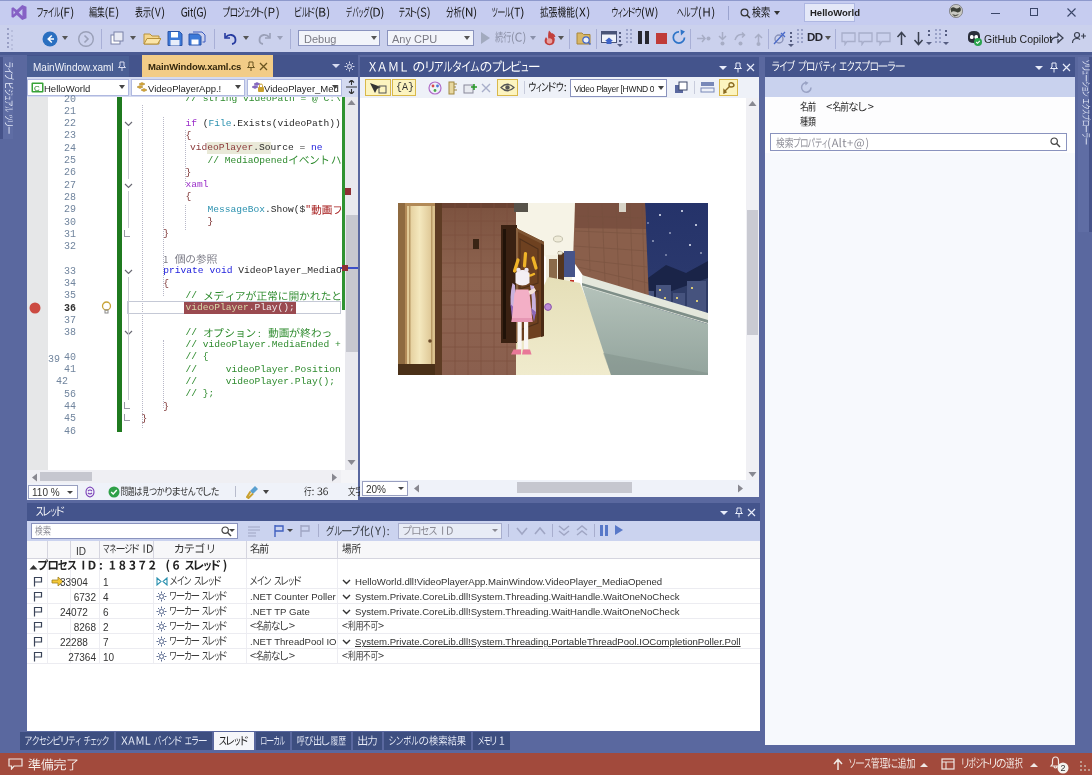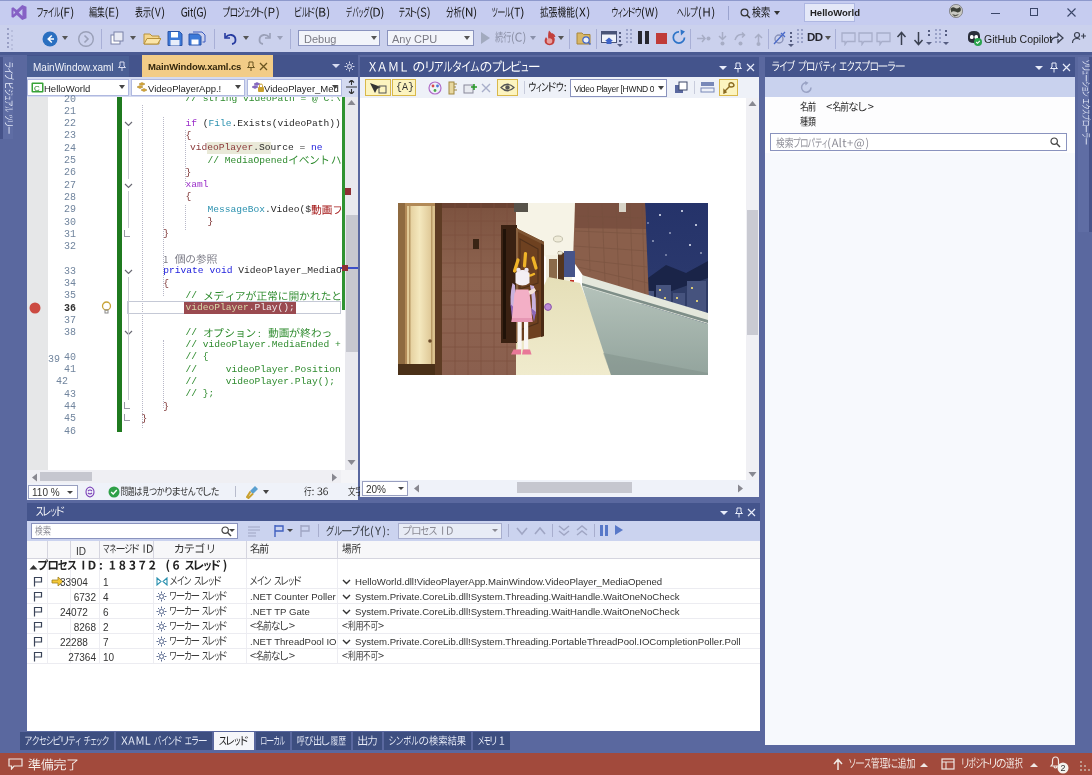--- a/index.html
+++ b/index.html
@@ -328,21 +328,21 @@
 <div style="position:absolute;left:48px;top:265.7px;width:28px;text-align:right;font:400 10px 'Liberation Mono',monospace;color:#71859E;">33</div>
 <div style="position:absolute;left:48px;top:278.0px;width:28px;text-align:right;font:400 10px 'Liberation Mono',monospace;color:#71859E;">34</div>
 <div style="position:absolute;left:48px;top:290.3px;width:28px;text-align:right;font:400 10px 'Liberation Mono',monospace;color:#71859E;">35</div>
 <div style="position:absolute;left:48px;top:302.6px;width:28px;text-align:right;font:700 10px 'Liberation Mono',monospace;color:#333333;">36</div>
 <div style="position:absolute;left:48px;top:314.9px;width:28px;text-align:right;font:400 10px 'Liberation Mono',monospace;color:#71859E;">37</div>
 <div style="position:absolute;left:48px;top:327.2px;width:28px;text-align:right;font:400 10px 'Liberation Mono',monospace;color:#71859E;">38</div>
 <div style="position:absolute;left:48px;top:354px;width:28px;font:400 10px 'Liberation Mono',monospace;color:#71859E;">39</div>
 <div style="position:absolute;left:48px;top:351.8px;width:28px;text-align:right;font:400 10px 'Liberation Mono',monospace;color:#71859E;">40</div>
 <div style="position:absolute;left:48px;top:364.1px;width:28px;text-align:right;font:400 10px 'Liberation Mono',monospace;color:#71859E;">41</div>
 <div style="position:absolute;left:48px;top:376.4px;width:28px;text-align:center;font:400 10px 'Liberation Mono',monospace;color:#71859E;">42</div>
-<div style="position:absolute;left:48px;top:388.7px;width:28px;text-align:right;font:400 10px 'Liberation Mono',monospace;color:#71859E;">43</div>
+<div style="position:absolute;left:48px;top:388.7px;width:28px;text-align:right;font:400 10px 'Liberation Mono',monospace;color:#71859E;">56</div>
 <div style="position:absolute;left:48px;top:401.0px;width:28px;text-align:right;font:400 10px 'Liberation Mono',monospace;color:#71859E;">44</div>
 <div style="position:absolute;left:48px;top:413.3px;width:28px;text-align:right;font:400 10px 'Liberation Mono',monospace;color:#71859E;">45</div>
 <div style="position:absolute;left:48px;top:425.6px;width:28px;text-align:right;font:400 10px 'Liberation Mono',monospace;color:#71859E;">46</div>
 <svg style="position:absolute;left:29px;top:302.1px" width="12" height="12">
     <circle cx="6" cy="6" r="5.5" fill="#CC4B42"></circle>
   </svg>
 <svg style="position:absolute;left:100px;top:301.1px" width="13" height="13" viewBox="0 0 13 13">
     <circle cx="6.5" cy="5" r="4" fill="none" stroke="#C8A437" stroke-width="1.3"></circle>
     <rect x="5" y="9" width="3" height="3" fill="none" stroke="#8A8A8A" stroke-width="1"></rect>
   </svg>
@@ -372,21 +372,21 @@
 <div class="cm" style="position:absolute;left:61.4px;top:20.6px"><span style="color:#9B2FC9">if</span><span style="color:#2A2A2A"> (</span><span style="color:#2B91AF">File</span><span style="color:#2A2A2A">.Exists(videoPath))</span></div>
 <div class="cm" style="position:absolute;left:61.4px;top:32.9px"><span style="color:#7B3030">{</span></div>
 <div class="cm" style="position:absolute;left:66px;top:45.2px"><span style="color:#8B3A3A">videoPlayer</span><span style="color:#2A2A2A">.Source = </span><span style="color:#2222DD">ne</span></div>
 <div class="cm" style="position:absolute;left:83.4px;top:57.5px"><span style="color:#2E8B2E">// MediaOpened</span></div>
 <div style="position:absolute;left:164.04000000000002px;top:57.3px;line-height:0;"><svg width="87" height="16" viewBox="0 -9.9 87 16">
         <path id="t18" d="M1.2 -3.9 1.6 -3C3.1 -3.5 4.6 -4.1 5.7 -4.8V-0.8C5.7 -0.4 5.7 0.1 5.6 0.3H6.7C6.6 0.1 6.6 -0.4 6.6 -0.8V-5.3C7.7 -6.1 8.7 -6.9 9.5 -7.7L8.8 -8.4C8.1 -7.5 7 -6.6 5.9 -5.9C4.7 -5.1 3 -4.4 1.2 -3.9Z M18.1 -7.3 17.5 -7C17.9 -6.5 18.3 -5.8 18.5 -5.3L19.2 -5.6C18.9 -6.1 18.4 -6.9 18.1 -7.3ZM19.5 -7.8 18.9 -7.5C19.3 -7 19.7 -6.4 19.9 -5.8L20.6 -6.1C20.3 -6.6 19.8 -7.4 19.5 -7.8ZM11.3 -2.8 12.1 -2C12.3 -2.2 12.5 -2.6 12.7 -2.8C13.2 -3.4 14.1 -4.6 14.6 -5.2C15 -5.7 15.2 -5.7 15.6 -5.3C16 -4.9 17 -3.8 17.7 -3.1C18.4 -2.3 19.3 -1.2 20.1 -0.3L20.8 -1.1C20 -2 18.9 -3.1 18.2 -3.9C17.5 -4.6 16.6 -5.5 16 -6.1C15.3 -6.8 14.8 -6.7 14.2 -6C13.5 -5.2 12.6 -4 12.1 -3.5C11.8 -3.2 11.6 -3 11.3 -2.8Z M23.5 -7.8 22.9 -7.2C23.7 -6.7 25 -5.5 25.5 -5L26.2 -5.6C25.6 -6.2 24.2 -7.3 23.5 -7.8ZM22.6 -0.7 23.1 0.2C24.9 -0.1 26.3 -0.8 27.3 -1.5C29 -2.5 30.2 -3.9 30.9 -5.3L30.4 -6.2C29.8 -4.9 28.5 -3.3 26.8 -2.2C25.8 -1.6 24.4 -1 22.6 -0.7Z M34.8 -0.9C34.8 -0.5 34.7 -0 34.7 0.3H35.7C35.7 -0 35.7 -0.6 35.7 -0.9L35.7 -4.5C36.8 -4.1 38.7 -3.4 39.9 -2.7L40.2 -3.7C39.1 -4.2 37.1 -5 35.7 -5.4V-7.2C35.7 -7.5 35.7 -8 35.7 -8.3H34.7C34.7 -8 34.8 -7.5 34.8 -7.2C34.8 -6.3 34.8 -1.5 34.8 -0.9Z M45.3 -3.4C44.9 -2.5 44.3 -1.4 43.6 -0.5L44.5 -0.1C45.1 -1 45.7 -2.1 46.1 -3C46.6 -4.1 46.9 -5.7 47.1 -6.4C47.1 -6.6 47.2 -6.9 47.3 -7.2L46.3 -7.4C46.2 -6.1 45.7 -4.5 45.3 -3.4ZM50.5 -3.8C51 -2.7 51.5 -1.2 51.7 -0.1L52.7 -0.4C52.4 -1.4 51.8 -3 51.4 -4.1C50.9 -5.2 50.3 -6.7 49.8 -7.5L49 -7.2C49.4 -6.4 50.1 -4.9 50.5 -3.8Z M55.6 -7.8 55 -7.2C55.8 -6.7 57.1 -5.5 57.6 -5L58.3 -5.6C57.7 -6.2 56.3 -7.3 55.6 -7.8ZM54.7 -0.7 55.2 0.2C57 -0.1 58.4 -0.8 59.4 -1.5C61.1 -2.5 62.3 -3.9 63 -5.3L62.5 -6.2C61.9 -4.9 60.6 -3.3 58.9 -2.2C57.9 -1.6 56.5 -1 54.7 -0.7Z M70.3 -7.7 69.7 -7.4C70.1 -7 70.4 -6.4 70.7 -5.8L71.3 -6.1C71 -6.6 70.6 -7.3 70.3 -7.7ZM71.6 -8.2 71 -8C71.4 -7.5 71.7 -6.9 72 -6.4L72.6 -6.7C72.4 -7.1 71.9 -7.9 71.6 -8.2ZM66.6 -0.8C66.6 -0.4 66.5 0.1 66.5 0.5H67.5C67.5 0.1 67.5 -0.5 67.5 -0.8V-4.3C68.7 -4 70.5 -3.2 71.7 -2.6L72 -3.5C70.9 -4.1 68.9 -4.8 67.5 -5.3V-7C67.5 -7.4 67.5 -7.8 67.5 -8.1H66.5C66.5 -7.8 66.6 -7.3 66.6 -7C66.6 -6.1 66.6 -1.4 66.6 -0.8Z M77.3 -8V-7.1C77.6 -7.1 77.9 -7.1 78.2 -7.1C78.8 -7.1 81.8 -7.1 82.4 -7.1C82.8 -7.1 83.2 -7.1 83.4 -7.1V-8C83.2 -7.9 82.8 -7.9 82.4 -7.9C81.8 -7.9 78.8 -7.9 78.2 -7.9C77.9 -7.9 77.5 -7.9 77.3 -8ZM84.2 -5.1 83.6 -5.5C83.5 -5.5 83.2 -5.4 83 -5.4C82.4 -5.4 77.9 -5.4 77.4 -5.4C77.1 -5.4 76.7 -5.5 76.3 -5.5V-4.6C76.7 -4.6 77.1 -4.6 77.4 -4.6C78 -4.6 82.5 -4.6 83 -4.6C82.8 -3.9 82.4 -3 81.8 -2.3C80.9 -1.3 79.5 -0.6 78 -0.3L78.7 0.4C80 0.1 81.4 -0.6 82.5 -1.8C83.3 -2.7 83.8 -3.8 84.1 -4.8C84.1 -4.9 84.1 -5.1 84.2 -5.1Z" fill="#2E8B2E"></path>
       </svg></div>
 <div class="cm" style="position:absolute;left:61.4px;top:69.8px"><span style="color:#7B3030">}</span></div>
 <div class="cm" style="position:absolute;left:61.4px;top:82.1px"><span style="color:#9B2FC9">xaml</span></div>
 <div class="cm" style="position:absolute;left:61.4px;top:94.4px"><span style="color:#7B3030">{</span></div>
-<div class="cm" style="position:absolute;left:83.4px;top:106.7px"><span style="color:#2B91AF">MessageBox</span><span style="color:#2A2A2A">.Video($</span><span style="color:#A31515">"</span></div>
+<div class="cm" style="position:absolute;left:83.4px;top:106.7px"><span style="color:#2B91AF">MessageBox</span><span style="color:#2A2A2A">.Show($</span><span style="color:#A31515">"</span></div>
 <div style="position:absolute;left:187.07999999999998px;top:106.5px;line-height:0;"><svg width="66" height="16" viewBox="0 -9.9 66 16">
         <path id="t19" d="M7.1 -8.8C7.1 -8 7.1 -7.2 7.1 -6.5H5.8V-5.7H7.1C7 -3.7 6.7 -2 5.8 -0.7V-0.7L3.6 -0.5V-1.4H5.7V-2H3.6V-2.7H5.7V-5.9H3.6V-6.5H5.9V-7.2H3.6V-8C4.4 -8 5.1 -8.1 5.7 -8.3L5.3 -8.9C4.2 -8.6 2.3 -8.4 0.7 -8.4C0.7 -8.2 0.8 -7.9 0.9 -7.8C1.5 -7.8 2.2 -7.8 2.9 -7.9V-7.2H0.6V-6.5H2.9V-5.9H0.9V-2.7H2.9V-2H0.8V-1.4H2.9V-0.4L0.6 -0.2L0.7 0.5C1.9 0.3 3.5 0.1 5.2 -0C5 0.1 4.9 0.2 4.7 0.3C4.9 0.5 5.2 0.7 5.3 0.9C7.2 -0.5 7.7 -2.9 7.8 -5.7H9.4C9.3 -1.8 9.1 -0.4 8.9 -0.1C8.8 0.1 8.7 0.1 8.5 0.1C8.3 0.1 7.8 0.1 7.3 0C7.4 0.2 7.5 0.6 7.5 0.8C8 0.8 8.5 0.8 8.8 0.8C9.2 0.8 9.4 0.7 9.6 0.4C9.9 -0.1 10 -1.6 10.1 -6.1C10.1 -6.2 10.1 -6.5 10.1 -6.5H7.9C7.9 -7.2 7.9 -8 7.9 -8.8ZM1.5 -4H2.9V-3.2H1.5ZM3.6 -4H5V-3.2H3.6ZM1.5 -5.3H2.9V-4.5H1.5ZM3.6 -5.3H5V-4.5H3.6Z M19.7 -6.5V-0.6H12.4V-6.5H11.6V0.9H12.4V0.2H19.7V0.8H20.5V-6.5ZM13.4 -6.3V-1.5H18.6V-6.3H16.4V-7.5H20.8V-8.3H11.3V-7.5H15.6V-6.3ZM14.1 -3.6H15.6V-2.2H14.1ZM16.4 -3.6H17.9V-2.2H16.4ZM14.1 -5.7H15.6V-4.3H14.1ZM16.4 -5.7H17.9V-4.3H16.4Z M30.6 -7.1 29.9 -7.5C29.7 -7.5 29.5 -7.5 29.4 -7.5C28.9 -7.5 24.6 -7.5 24 -7.5C23.6 -7.5 23.2 -7.5 22.9 -7.5V-6.6C23.2 -6.6 23.6 -6.6 24 -6.6C24.6 -6.6 28.8 -6.6 29.5 -6.6C29.3 -5.6 28.8 -4.1 28.1 -3.1C27.2 -2 26 -1.1 23.9 -0.6L24.6 0.2C26.6 -0.4 27.9 -1.4 28.8 -2.6C29.7 -3.7 30.2 -5.5 30.4 -6.6C30.5 -6.8 30.5 -7 30.6 -7.1Z M41.1 -5.4 40.6 -5.9C40.5 -5.8 40.2 -5.8 40.1 -5.8C39.5 -5.8 35.2 -5.8 34.8 -5.8C34.5 -5.8 34.1 -5.8 33.8 -5.9V-5C34.1 -5 34.5 -5 34.8 -5C35.2 -5 39.3 -5 39.9 -5C39.6 -4.5 38.8 -3.6 38 -3.1L38.7 -2.6C39.7 -3.3 40.6 -4.6 40.9 -5.1C41 -5.2 41.1 -5.3 41.1 -5.4ZM37.5 -4.3H36.6C36.6 -4.1 36.7 -3.9 36.7 -3.7C36.7 -2.3 36.5 -1.1 35 -0.1C34.8 0.1 34.5 0.2 34.3 0.2L35 0.8C37.3 -0.4 37.5 -2 37.5 -4.3Z M44 -3.9 44.4 -3C45.9 -3.5 47.4 -4.1 48.5 -4.8V-0.8C48.5 -0.4 48.5 0.1 48.4 0.3H49.5C49.4 0.1 49.4 -0.4 49.4 -0.8V-5.3C50.5 -6.1 51.5 -6.9 52.3 -7.7L51.6 -8.4C50.9 -7.5 49.8 -6.6 48.7 -5.9C47.5 -5.1 45.8 -4.4 44 -3.9Z M59 -0.2 59.6 0.2C59.7 0.2 59.8 0.1 59.9 0C61.2 -0.6 62.7 -1.7 63.6 -3L63.1 -3.7C62.3 -2.5 60.9 -1.5 60 -1.1C60 -1.4 60 -6.6 60 -7.2C60 -7.6 60 -7.9 60 -8H59C59 -7.9 59.1 -7.6 59.1 -7.2C59.1 -6.6 59.1 -1.3 59.1 -0.8C59.1 -0.6 59.1 -0.4 59 -0.2ZM54.1 -0.3 54.9 0.3C55.8 -0.5 56.5 -1.5 56.8 -2.7C57.1 -3.7 57.1 -6 57.1 -7.2C57.1 -7.5 57.2 -7.9 57.2 -8H56.2C56.3 -7.8 56.3 -7.5 56.3 -7.2C56.3 -6 56.3 -3.9 56 -2.9C55.7 -1.9 55 -0.9 54.1 -0.3Z" fill="#A31515"></path>
       </svg></div>
 <div class="cm" style="position:absolute;left:83.4px;top:119.0px"><span style="color:#7B3030">}</span></div>
 <div class="cm" style="position:absolute;left:39.3px;top:131.3px"><span style="color:#7B3030">}</span></div>
 <div style="position:absolute;left:39.30000000000001px;top:155.7px;line-height:0;"><svg width="56" height="16" viewBox="0 -9.9 56 16">
         <path id="t20" d="M1 0H4.7V-0.7H3.4V-6.9H2.7C2.4 -6.6 1.9 -6.5 1.3 -6.4V-5.8H2.5V-0.7H1Z M17.8 -3.7H19.6V-2H17.8ZM15.4 -8.3V0.8H16.2V0.2H21.1V0.8H21.9V-8.3ZM16.2 -0.5V-7.6H21.1V-0.5ZM17.1 -4.3V-1.4H20.3V-4.3H19V-5.4H20.7V-6.1H19V-7.3H18.3V-6.1H16.7V-5.4H18.3V-4.3ZM14.3 -8.9C13.7 -7.3 12.8 -5.7 11.8 -4.7C12 -4.5 12.2 -4 12.3 -3.8C12.6 -4.2 13 -4.7 13.3 -5.3V0.9H14.1V-6.6C14.5 -7.3 14.8 -8 15 -8.7Z M27.3 -6.9C27.2 -5.9 27 -4.9 26.7 -4C26.2 -2.2 25.6 -1.5 25.1 -1.5C24.6 -1.5 24 -2.1 24 -3.4C24 -4.9 25.3 -6.6 27.3 -6.9ZM28.2 -6.9C30 -6.7 31.1 -5.4 31.1 -3.8C31.1 -1.9 29.7 -0.9 28.4 -0.6C28.1 -0.5 27.8 -0.5 27.4 -0.5L27.9 0.3C30.5 0 32 -1.5 32 -3.7C32 -5.9 30.4 -7.7 27.9 -7.7C25.2 -7.7 23.2 -5.6 23.2 -3.3C23.2 -1.6 24.1 -0.5 25.1 -0.5C26.1 -0.5 26.9 -1.6 27.6 -3.8C27.9 -4.8 28.1 -5.9 28.2 -6.9Z M38.6 -4.3C38 -3.8 36.7 -3.3 35.7 -3.1C35.8 -2.9 36 -2.7 36.1 -2.6C37.2 -2.9 38.5 -3.4 39.3 -4ZM39.7 -3.1C38.8 -2.4 37.1 -1.8 35.6 -1.5C35.8 -1.3 36 -1.1 36.1 -0.9C37.6 -1.3 39.3 -1.9 40.4 -2.7ZM41.1 -1.9C40 -0.7 37.6 -0 35 0.2C35.2 0.4 35.3 0.7 35.4 0.9C38.1 0.6 40.5 -0.2 41.8 -1.5ZM33.6 -5.5V-4.8H36.2C35.4 -3.9 34.4 -3.2 33.2 -2.7C33.4 -2.6 33.7 -2.2 33.8 -2.1C35.1 -2.7 36.3 -3.6 37.2 -4.8H39.5C40.3 -3.7 41.6 -2.7 42.8 -2.1C42.9 -2.3 43.1 -2.6 43.3 -2.8C42.3 -3.2 41.2 -3.9 40.4 -4.8H43.1V-5.5H37.6C37.8 -5.8 38 -6.2 38.1 -6.5L41.4 -6.6C41.7 -6.4 41.9 -6.1 42.1 -5.9L42.8 -6.3C42.2 -7 41 -7.9 40.1 -8.5L39.5 -8.2C39.8 -7.9 40.2 -7.6 40.6 -7.3L36.6 -7.2C37 -7.7 37.4 -8.2 37.8 -8.7L36.9 -9C36.6 -8.4 36.2 -7.7 35.8 -7.2L34 -7.1L34.1 -6.4L37.2 -6.5C37.1 -6.1 36.9 -5.8 36.7 -5.5Z M49.3 -4.4H52.5V-2.7H49.3ZM48.5 -5V-2.1H53.3V-5ZM47.2 -1.3C47.3 -0.6 47.4 0.3 47.4 0.8L48.2 0.7C48.2 0.2 48.1 -0.7 48 -1.4ZM49.6 -1.4C49.9 -0.7 50.1 0.2 50.2 0.8L51.1 0.6C51 0.1 50.6 -0.8 50.3 -1.5ZM51.8 -1.4C52.4 -0.7 53 0.3 53.2 0.9L54 0.5C53.7 -0.1 53.1 -1 52.6 -1.7ZM45.4 -1.6C45 -0.9 44.4 0 43.9 0.6L44.7 0.9C45.2 0.3 45.8 -0.6 46.2 -1.4ZM45.3 -7.8H46.9V-5.9H45.3ZM45.3 -3.1V-5.2H46.9V-3.1ZM44.5 -8.5V-1.9H45.3V-2.4H47.7V-8.5ZM48.2 -8.5V-7.8H50C49.8 -6.8 49.3 -6.2 47.8 -5.8C48 -5.6 48.2 -5.3 48.3 -5.2C50 -5.7 50.6 -6.5 50.8 -7.8H52.8C52.7 -6.8 52.7 -6.4 52.5 -6.3C52.4 -6.2 52.3 -6.2 52.2 -6.2C52 -6.2 51.6 -6.2 51.1 -6.2C51.2 -6 51.3 -5.8 51.3 -5.6C51.8 -5.5 52.3 -5.5 52.5 -5.5C52.8 -5.6 53 -5.6 53.2 -5.8C53.4 -6 53.5 -6.7 53.6 -8.2C53.7 -8.3 53.7 -8.5 53.7 -8.5Z" fill="#7A7A85"></path>
       </svg></div>
 <div class="cm" style="position:absolute;left:39.3px;top:168.2px"><span style="color:#2222DD">private</span><span style="color:#2A2A2A"> </span><span style="color:#2222DD">void</span><span style="color:#2A2A2A"> VideoPlayer_MediaOpened(</span></div>
 <div class="cm" style="position:absolute;left:39.3px;top:180.5px"><span style="color:#7B3030">{</span></div>
@@ -899,21 +899,21 @@
     <circle cx="5.5" cy="5.5" r="2" fill="none" stroke="#5A6A90" stroke-width="1"></circle>
     <path d="M5.5 0.5 L5.5 2.5 M5.5 8.5 L5.5 10.5 M0.5 5.5 L2.5 5.5 M8.5 5.5 L10.5 5.5 M2 2 L3.5 3.5 M7.5 7.5 L9 9 M9 2 L7.5 3.5 M3.5 7.5 L2 9" stroke="#5A6A90"></path>
   </svg>
 <div style="position:absolute;left:170px;top:635.3px;line-height:0;"><svg width="58" height="16" viewBox="0 -9.7 58 16">
       <use href="#t43"></use>
     </svg></div>
 <div style="position:absolute;left:250px;top:636px;font:400 9.6px 'Liberation Sans',sans-serif;color:#333;white-space:pre;">.NET ThreadPool IO</div>
 <svg style="position:absolute;left:342px;top:638px" width="9" height="7">
     <path d="M1 2 L4.5 5.5 L8 2" fill="none" stroke="#333" stroke-width="1.4"></path>
   </svg>
-<div style="position:absolute;left:355px;top:636px;font:400 9.6px 'Liberation Sans',sans-serif;color:#333;white-space:pre;">System.Private.CoreLib.dll!System.Threading.PortableThreadPool.IOCompletionPoller.Poll</div>
+<div style="position:absolute;left:355px;top:636px;font:400 9.6px 'Liberation Sans',sans-serif;color:#333;white-space:pre;text-decoration:underline;">System.Private.CoreLib.dll!System.Threading.PortableThreadPool.IOCompletionPoller.Poll</div>
 <div style="position:absolute;left:27px;top:663px;width:733px;height:1px;background:#ECECF1;"></div>
 <svg style="position:absolute;left:33px;top:651px" width="10" height="11" viewBox="0 0 10 11">
     <path d="M1.5 1 L1.5 10.5 M1.5 1.5 L8.5 1.5 L8.5 6 L1.5 6" stroke="#3A4458" stroke-width="1.2" fill="none"></path>
   </svg>
 <div style="position:absolute;left:60px;top:652px;width:36px;text-align:right;font:400 10px 'Liberation Sans';color:#333">27364</div>
 <div style="position:absolute;left:103px;top:652px;font:400 10px 'Liberation Sans',sans-serif;color:#333;white-space:pre;">10</div>
 <svg style="position:absolute;left:156px;top:651px" width="11" height="11" viewBox="0 0 11 11">
     <circle cx="5.5" cy="5.5" r="2" fill="none" stroke="#5A6A90" stroke-width="1"></circle>
     <path d="M5.5 0.5 L5.5 2.5 M5.5 8.5 L5.5 10.5 M0.5 5.5 L2.5 5.5 M8.5 5.5 L10.5 5.5 M2 2 L3.5 3.5 M7.5 7.5 L9 9 M9 2 L7.5 3.5 M3.5 7.5 L2 9" stroke="#5A6A90"></path>
   </svg>

